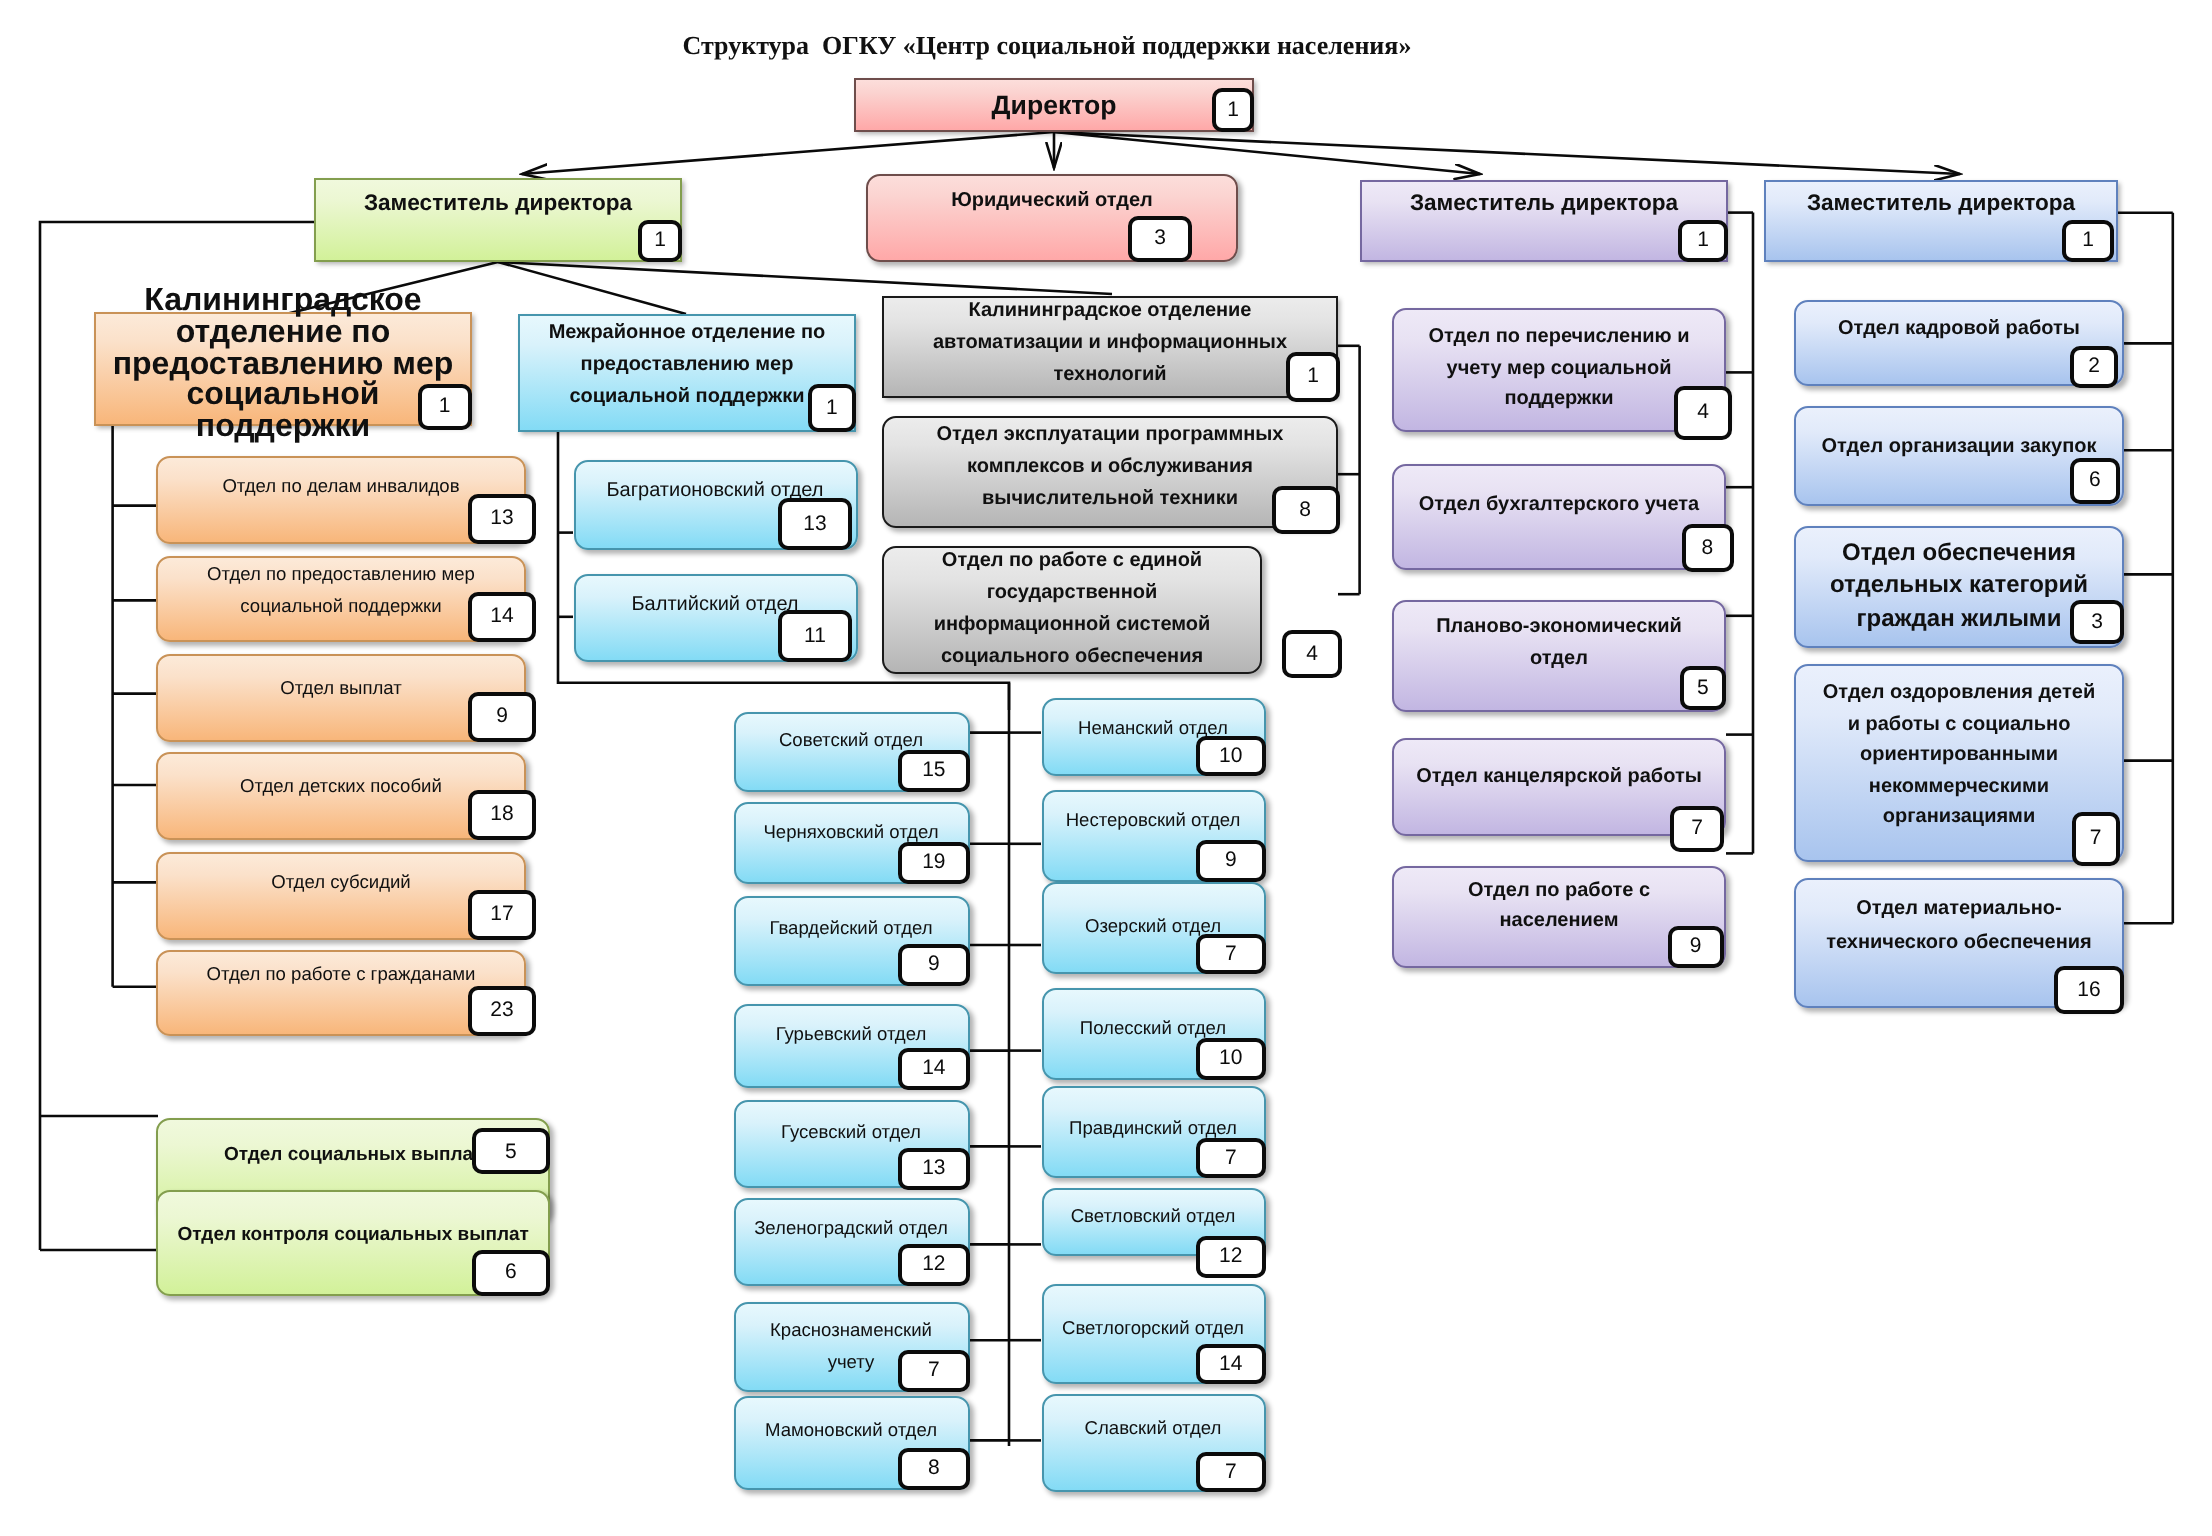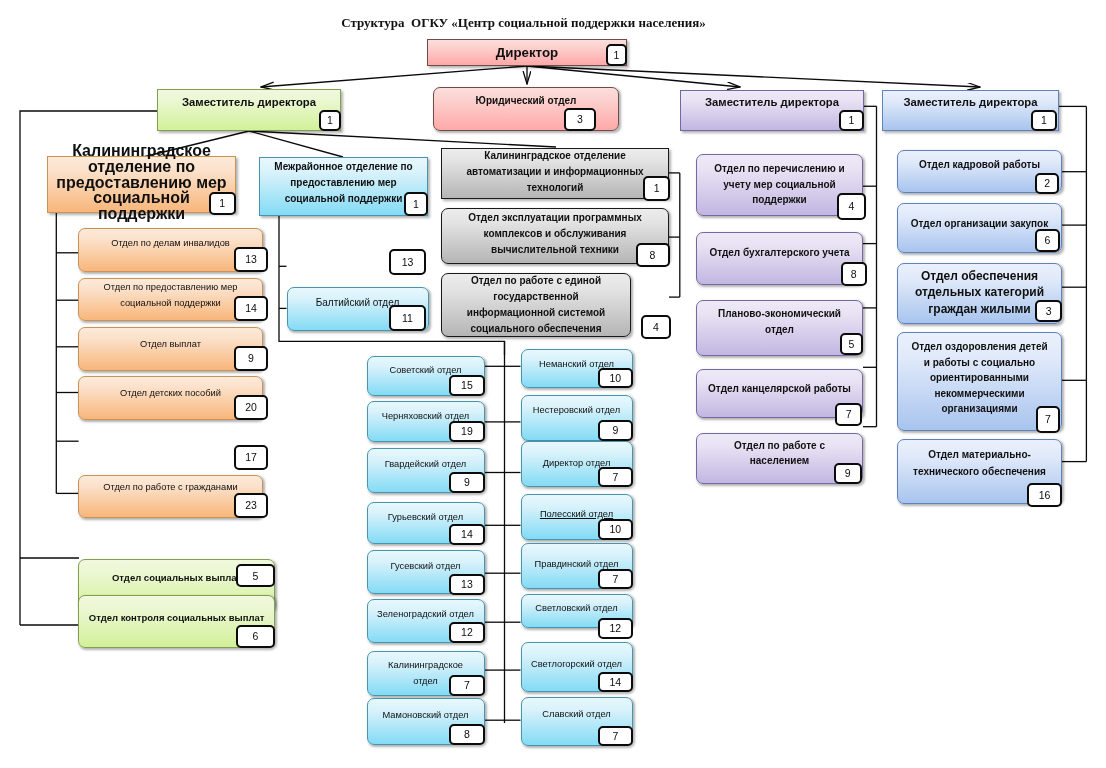--- a/index.html
+++ b/index.html
@@ -127,38 +127,44 @@
       <span class="lbl" style="padding:0 8px">Отдел по предоставлению мер социальной поддержки</span>
     </div>
 <div class="badge" style="left:233.7px;top:296.2px;width:34.6px;height:25px;">14</div>
 <div class="node orange sh" style="left:78px;top:327px;width:185px;height:43.5px;border-radius:7px;font-size:9.3px;line-height:16px;align-items:center;padding-bottom:10px;">
       <span class="lbl" style="padding:0 8px">Отдел выплат</span>
     </div>
 <div class="badge" style="left:233.7px;top:345.5px;width:34.6px;height:25px;">9</div>
 <div class="node orange sh" style="left:78px;top:376.4px;width:185px;height:43.5px;border-radius:7px;font-size:9.3px;line-height:16px;align-items:center;padding-bottom:11px;">
       <span class="lbl" style="padding:0 8px">Отдел детских пособий</span>
     </div>
-<div class="badge" style="left:233.7px;top:394.9px;width:34.6px;height:25px;">20</div>
+<div class="badge" style="left:233.7px;top:394.9px;width:34.6px;height:25px;">18</div>
+<div class="node orange sh" style="left:78px;top:426px;width:185px;height:43.5px;border-radius:7px;font-size:9.3px;line-height:16px;align-items:center;padding-bottom:14px;">
+      <span class="lbl" style="padding:0 8px">Отдел субсидий</span>
+    </div>
 <div class="badge" style="left:233.7px;top:444.5px;width:34.6px;height:25px;">17</div>
 <div class="node orange sh" style="left:78px;top:474.5px;width:185px;height:43.5px;border-radius:7px;font-size:9.3px;line-height:16px;align-items:center;padding-bottom:18px;">
       <span class="lbl" style="padding:0 8px">Отдел по работе с гражданами</span>
     </div>
 <div class="badge" style="left:233.7px;top:493.0px;width:34.6px;height:25px;">23</div>
 <div class="node green sh b" style="left:78.1px;top:559px;width:197px;height:52.2px;border-radius:7px;font-size:9.5px;align-items:center;padding-bottom:15.2px;">
       <span class="lbl" style="padding:0 3px">Отдел социальных выплат</span>
     </div>
 <div class="badge" style="left:235.9px;top:564.4000000000001px;width:39px;height:23px;">5</div>
 <div class="node green sh b" style="left:78.1px;top:595.3px;width:197px;height:52.7px;border-radius:7px;font-size:9.5px;align-items:center;padding-bottom:7.7px;">
       <span class="lbl" style="padding:0 3px">Отдел контроля социальных выплат</span>
     </div>
 <div class="badge" style="left:235.9px;top:625.0px;width:39px;height:23px;">6</div>
 <div class="node cyan sh b" style="left:259px;top:157px;width:169px;height:58.5px;font-size:10px;line-height:16.3px;align-items:center;padding-bottom:6px;">
       <span class="lbl" style="padding:0 3px">Межрайонное отделение по предоставлению мер социальной поддержки</span>
     </div>
 <div class="badge" style="left:404.1px;top:191.9px;width:23.7px;height:24px;">1</div>
+<div class="node cyan sh" style="left:286.5px;top:230px;width:142px;height:45px;border-radius:7px;font-size:10px;align-items:center;padding-bottom:15px;">
+      <span class="lbl" style="padding:0 4px">Багратионовский отдел</span>
+    </div>
 <div class="badge" style="left:389px;top:249px;width:37px;height:26px;">13</div>
 <div class="node cyan sh" style="left:286.5px;top:287px;width:142px;height:44px;border-radius:7px;font-size:10px;align-items:center;padding-bottom:14px;">
       <span class="lbl" style="padding:0 4px">Балтийский отдел</span>
     </div>
 <div class="badge" style="left:389px;top:305px;width:37px;height:26px;">11</div>
 <div class="node grey sh b" style="left:441px;top:147.5px;width:228px;height:51.8px;font-size:10px;line-height:16.1px;align-items:center;padding-bottom:2px;">
       <span class="lbl" style="padding:0 10px">Калининградское отделение автоматизации и информационных технологий</span>
     </div>
 <div class="badge" style="left:643.3px;top:176.2px;width:26.5px;height:24.7px;">1</div>
 <div class="node grey sh b" style="left:441px;top:208.1px;width:228px;height:56px;border-radius:7px;font-size:10px;line-height:16.1px;align-items:center;padding-bottom:4px;">
@@ -227,40 +233,40 @@
 <div class="badge" style="left:449.2px;top:523.6px;width:35.5px;height:21px;">14</div>
 <div class="node cyan sh" style="left:366.5px;top:550.3px;width:118px;height:44px;border-radius:7px;font-size:9.3px;line-height:16.3px;align-items:center;padding-bottom:13px;">
       <span class="lbl" style="padding:0 8px">Гусевский отдел</span>
     </div>
 <div class="badge" style="left:449.2px;top:573.5px;width:35.5px;height:21px;">13</div>
 <div class="node cyan sh" style="left:366.5px;top:599px;width:118px;height:44px;border-radius:7px;font-size:9.3px;line-height:16.3px;align-items:center;padding-bottom:13px;">
       <span class="lbl" style="padding:0 8px">Зеленоградский отдел</span>
     </div>
 <div class="badge" style="left:449.2px;top:622.2px;width:35.5px;height:21px;">12</div>
 <div class="node cyan sh" style="left:366.5px;top:650.9px;width:118px;height:45px;border-radius:7px;font-size:9.3px;line-height:16.3px;align-items:center;padding-bottom:1px;">
-      <span class="lbl" style="padding:0 8px">Калининградское отдел</span>
+      <span class="lbl" style="padding:0 8px">Краснознаменский учету</span>
     </div>
 <div class="badge" style="left:449.2px;top:675.1px;width:35.5px;height:21px;">7</div>
 <div class="node cyan sh" style="left:366.5px;top:698px;width:118px;height:47px;border-radius:7px;font-size:9.3px;line-height:16.3px;align-items:center;padding-bottom:13px;">
       <span class="lbl" style="padding:0 8px">Мамоновский отдел</span>
     </div>
 <div class="badge" style="left:449.2px;top:724.2px;width:35.5px;height:21px;">8</div>
 <div class="node cyan sh" style="left:520.5px;top:349.4px;width:112px;height:39px;border-radius:7px;font-size:9.3px;line-height:16.3px;align-items:center;padding-bottom:9px;">
       <span class="lbl" style="padding:0 5px">Неманский отдел</span>
     </div>
 <div class="badge" style="left:598.2px;top:367.9px;width:34.4px;height:20.5px;">10</div>
 <div class="node cyan sh" style="left:520.5px;top:394.6px;width:112px;height:46px;border-radius:7px;font-size:9.3px;line-height:16.3px;align-items:center;padding-bottom:14px;">
       <span class="lbl" style="padding:0 5px">Нестеровский отдел</span>
     </div>
 <div class="badge" style="left:598.2px;top:420.1px;width:34.4px;height:20.5px;">9</div>
 <div class="node cyan sh" style="left:520.5px;top:441.4px;width:112px;height:46px;border-radius:7px;font-size:9.3px;line-height:16.3px;align-items:center;padding-bottom:3px;">
-      <span class="lbl" style="padding:0 5px">Директор отдел</span>
+      <span class="lbl" style="padding:0 5px">Озерский отдел</span>
     </div>
 <div class="badge" style="left:598.2px;top:466.9px;width:34.4px;height:20.5px;">7</div>
-<div class="node cyan sh" style="left:520.5px;top:493.7px;width:112px;height:46px;border-radius:7px;font-size:9.3px;line-height:16.3px;align-items:center;padding-bottom:5px;text-decoration:underline;">
+<div class="node cyan sh" style="left:520.5px;top:493.7px;width:112px;height:46px;border-radius:7px;font-size:9.3px;line-height:16.3px;align-items:center;padding-bottom:5px;">
       <span class="lbl" style="padding:0 5px">Полесский отдел</span>
     </div>
 <div class="badge" style="left:598.2px;top:519.2px;width:34.4px;height:20.5px;">10</div>
 <div class="node cyan sh" style="left:520.5px;top:543.2px;width:112px;height:46px;border-radius:7px;font-size:9.3px;line-height:16.3px;align-items:center;padding-bottom:5px;">
       <span class="lbl" style="padding:0 5px">Правдинский отдел</span>
     </div>
 <div class="badge" style="left:598.2px;top:568.7px;width:34.4px;height:20.5px;">7</div>
 <div class="node cyan sh" style="left:520.5px;top:593.9px;width:112px;height:34px;border-radius:7px;font-size:9.3px;line-height:16.3px;align-items:center;padding-bottom:6px;">
       <span class="lbl" style="padding:0 5px">Светловский отдел</span>
     </div>

